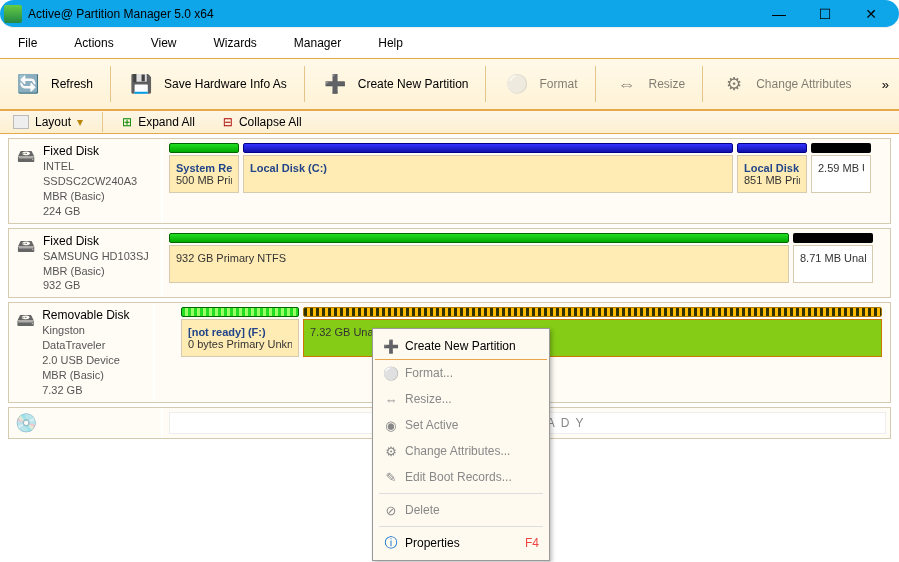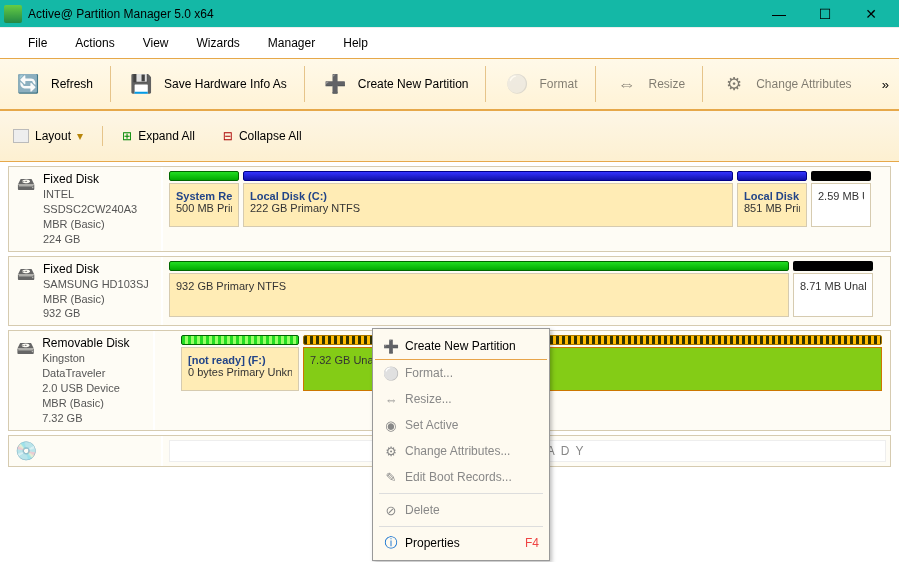--- a/index.html
+++ b/index.html
@@ -1,49 +1,49 @@
 <!DOCTYPE html>
 <html><head>
   <meta charset="utf-8">
   <style>
     * { box-sizing: border-box; margin: 0; padding: 0; }
     body { font-family: 'Segoe UI', Tahoma, sans-serif; font-size: 12px; background: #fff; width: 899px; height: 562px; overflow: hidden; }
-    .titlebar { display: flex; align-items: center; height: 28px; padding: 0 4px; background: #14b8a6; border-bottom: 1px solid #eee; }
+    .titlebar { display: flex; align-items: center; height: 28px; padding: 0 4px; background: #0ea5e9; border-bottom: 1px solid #eee; border-radius: 14px; }
     .titlebar .app-icon { width: 18px; height: 18px; margin-right: 6px; background: linear-gradient(#6c4, #284); border-radius: 2px; }
     .titlebar .title { flex: 1; font-size: 12px; }
     .winbtns { display: flex; gap: 14px; padding: 0 8px; }
     .winbtn { width: 32px; height: 22px; display: flex; align-items: center; justify-content: center; font-family: sans-serif; font-size: 14px; cursor: pointer; }
-    .menubar { display: flex; gap: 0; padding: 4px 14px; border-bottom: 1px solid #e6a84a; }
+    .menubar { display: flex; gap: 9px; padding: 4px 4px; border-bottom: 1px solid #e6a84a; }
     .menu-item { padding: 4px 14px; cursor: pointer; }
     .toolbar { display: flex; align-items: center; padding: 6px 4px; background: linear-gradient(#fff9e9,#fff3d6); border-bottom: 2px solid #e6a84a; gap: 4px; }
     .tool-btn { display: flex; align-items: center; gap: 8px; padding: 4px 10px; border: 1px solid transparent; border-radius: 3px; cursor: pointer; }
     .tool-btn.disabled { opacity: .5; cursor: default; }
     .tool-icon { width: 28px; height: 28px; display: flex; align-items: center; justify-content: center; font-size: 18px; }
     .tool-sep { width: 1px; height: 36px; background: #e6c48a; margin: 0 2px; }
     .tool-chevron { margin-left: auto; padding: 0 6px; font-size: 13px; }
-    .subbar { display: flex; align-items: center; padding: 14px 4px; background: linear-gradient(#fdf6e6,#fdf0d1); border-bottom: 1px solid #e6a84a; gap: 10px; }
+    .subbar { display: flex; align-items: center; padding: 0 4px; background: linear-gradient(#fdf6e6,#fdf0d1); border-bottom: 1px solid #e6a84a; gap: 10px; }
     .sub-btn { display: flex; align-items: center; gap: 6px; padding: 3px 8px; cursor: pointer; border: 1px solid transparent; }
     .sub-btn .sm-icon { width: 16px; height: 14px; background: #eee; border: 1px solid #bbb; }
     .sub-sep { width:1px; height:20px; background:#e6c48a; }
     .disk-area { padding: 0; overflow-y: hidden; }
     .disk-row { display: flex; border: 1px solid #d6cbb0; margin: 4px 8px; }
     .disk-info { width: 154px; padding: 4px 6px; background: #fefcf5; display: flex; gap: 6px; border-right: 2px solid #fff; }
     .disk-icon { font-size: 18px; width: 22px; text-align: center; color: #666; }
     .disk-text { line-height: 1.35; white-space: normal; }
     .disk-text .head { font-weight: 400; color: #000; }
     .disk-text .sub { color: #555; font-size: 11px; }
     .part-area { flex: 1; display: flex; padding: 4px 4px 4px 6px; background: #fefcf5; position: relative; }
     .part-col { margin-right: 4px; }
     .part-bar { height: 10px; border-radius: 2px; margin-bottom: 2px; }
     .part-bar.green { background: linear-gradient(#2d2,#0a0); border:1px solid #060; }
     .part-bar.green-stripe { background: repeating-linear-gradient(90deg,#2d2 0 3px,#9f6 3px 6px); border:1px solid #060; }
     .part-bar.blue { background: linear-gradient(#33f,#11a); border:1px solid #008; }
     .part-bar.black { background: #000; }
     .part-bar.gold-stripe { background: repeating-linear-gradient(90deg,#330 0 3px,#fb0 3px 6px); border:1px solid #a70; }
-    .part-cell { border: 1px solid #d6cbb0; background: #ffecb5; padding: 6px 6px 8px 6px; height: 44px; overflow: hidden; }
+    .part-cell { border: 1px solid #d6cbb0; background: #ffecb5; padding: 6px 6px 8px 6px; height: 38px; overflow: hidden; }
     .part-cell.selected { background: #84cc16; border:1px solid #cc7700; }
     .part-cell.white { background: #fff; }
     .part-title { font-weight: bold; font-size: 11px; color: #224488; white-space: nowrap; overflow: hidden; }
     .part-title.green { color: #117700; }
     .part-sub { font-size: 11px; color: #333; white-space: nowrap; overflow: hidden; }
     .cdrom-cell { flex:1; display:flex; align-items:center; justify-content:center; letter-spacing:6px; color:#888; background:#fff; border:1px solid #eee; }
     .ctx-menu { position: absolute; left:372px; top:328px; width: 178px; background:#fefaf0; border:1px solid #999; box-shadow: 2px 2px 4px rgba(0,0,0,.25); padding: 4px 2px; z-index: 20; }
     .ctx-item { display:flex; align-items:center; gap:6px; padding:5px 8px; font-size:12px; color:#888; }
     .ctx-item.active { color:#000; border-bottom:1px solid #e8a44a; }
     .ctx-item.enabled { color:#000; }
@@ -140,21 +140,20 @@
           <div class="part-bar green"></div>
           <div class="part-cell">
             <div class="part-title">System Re</div>
             <div class="part-sub">500 MB Prin</div>
           </div>
         </div>
         <div class="part-col" style="width: 490px;">
           <div class="part-bar blue"></div>
           <div class="part-cell">
             <div class="part-title">Local Disk (C:)</div>
-            <div class="part-sub">222 GB Primary NTFS</div>
           </div>
         </div>
         <div class="part-col" style="width: 70px;">
           <div class="part-bar blue"></div>
           <div class="part-cell">
             <div class="part-title">Local Disk (</div>
             <div class="part-sub">851 MB Prin</div>
           </div>
         </div>
         <div class="part-col" style="width: 60px;">

